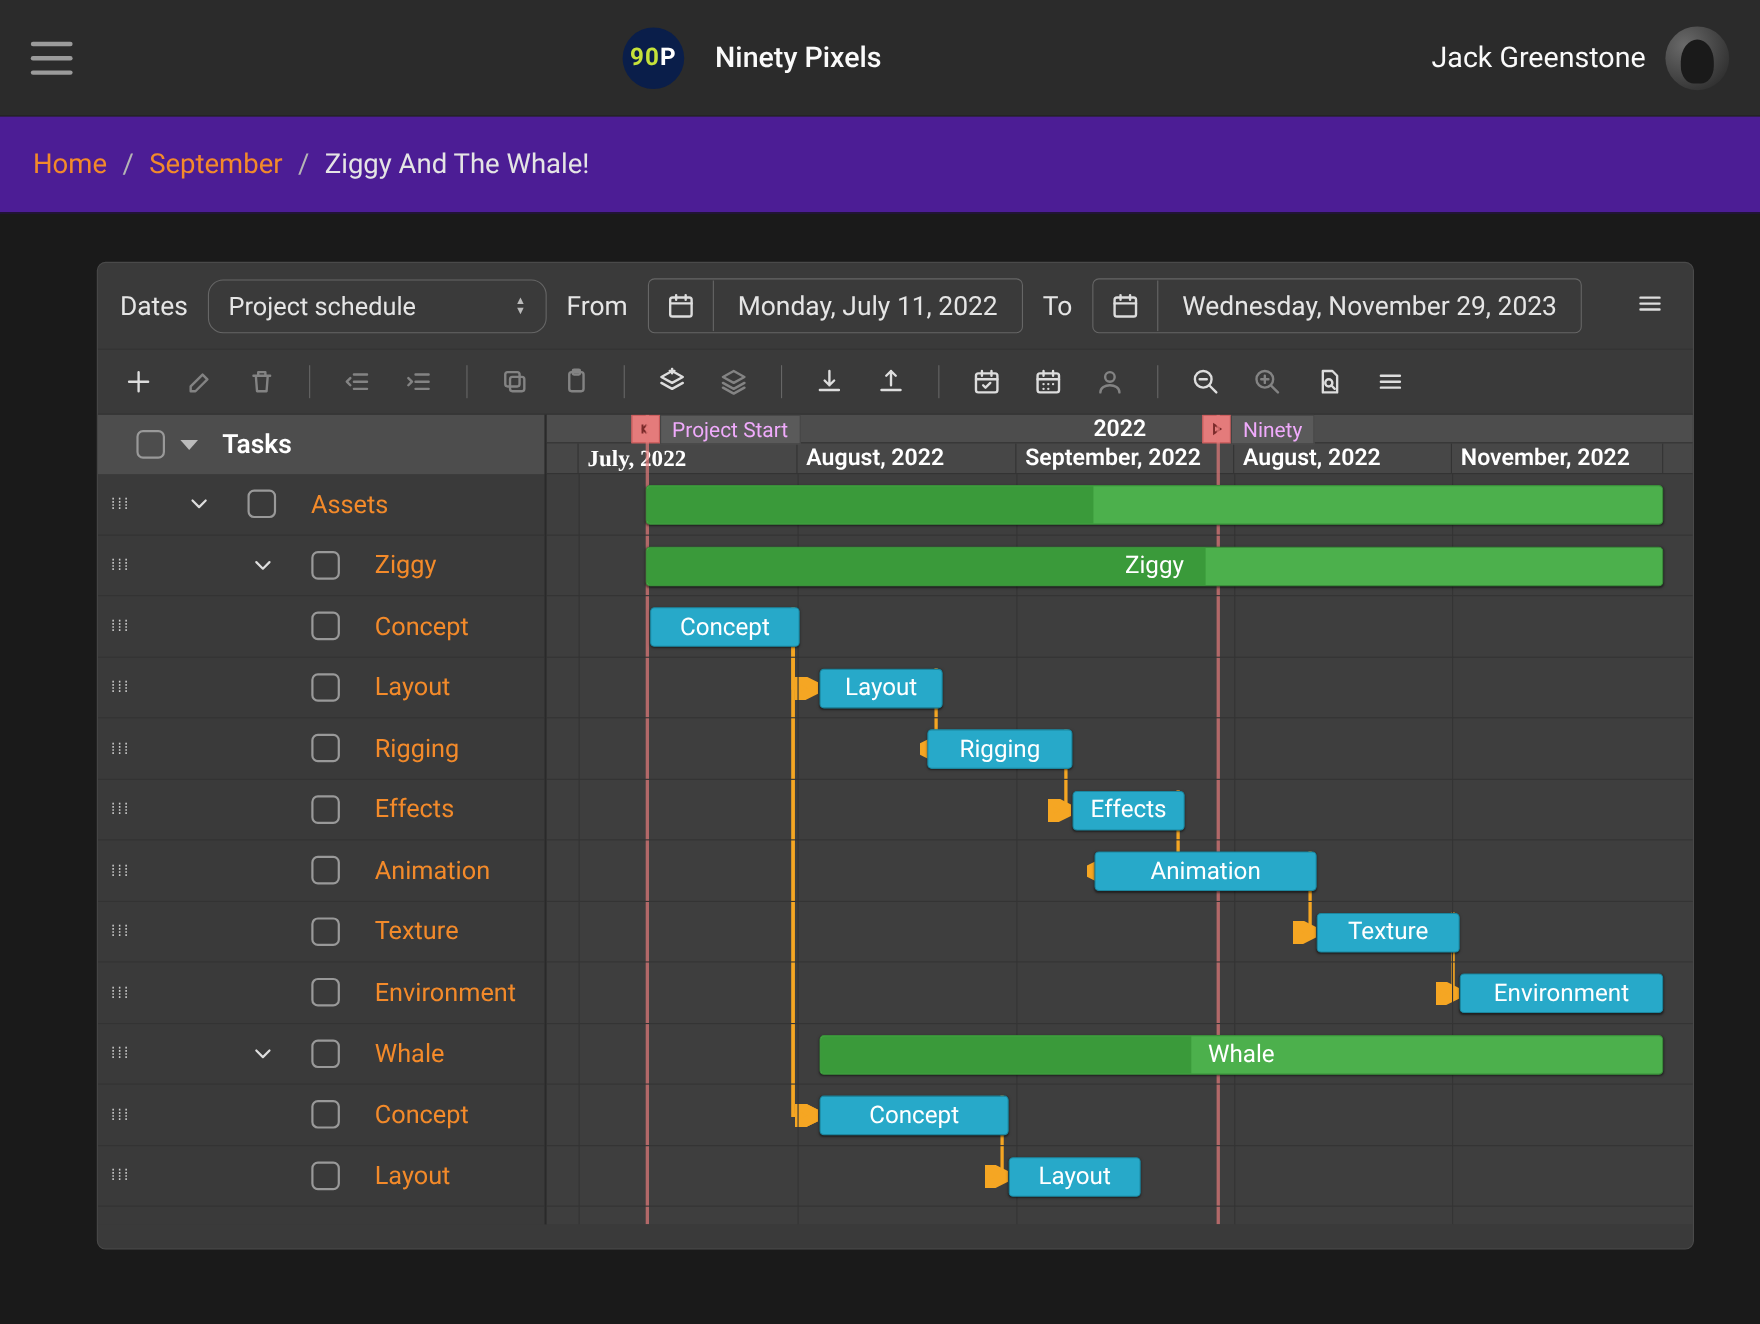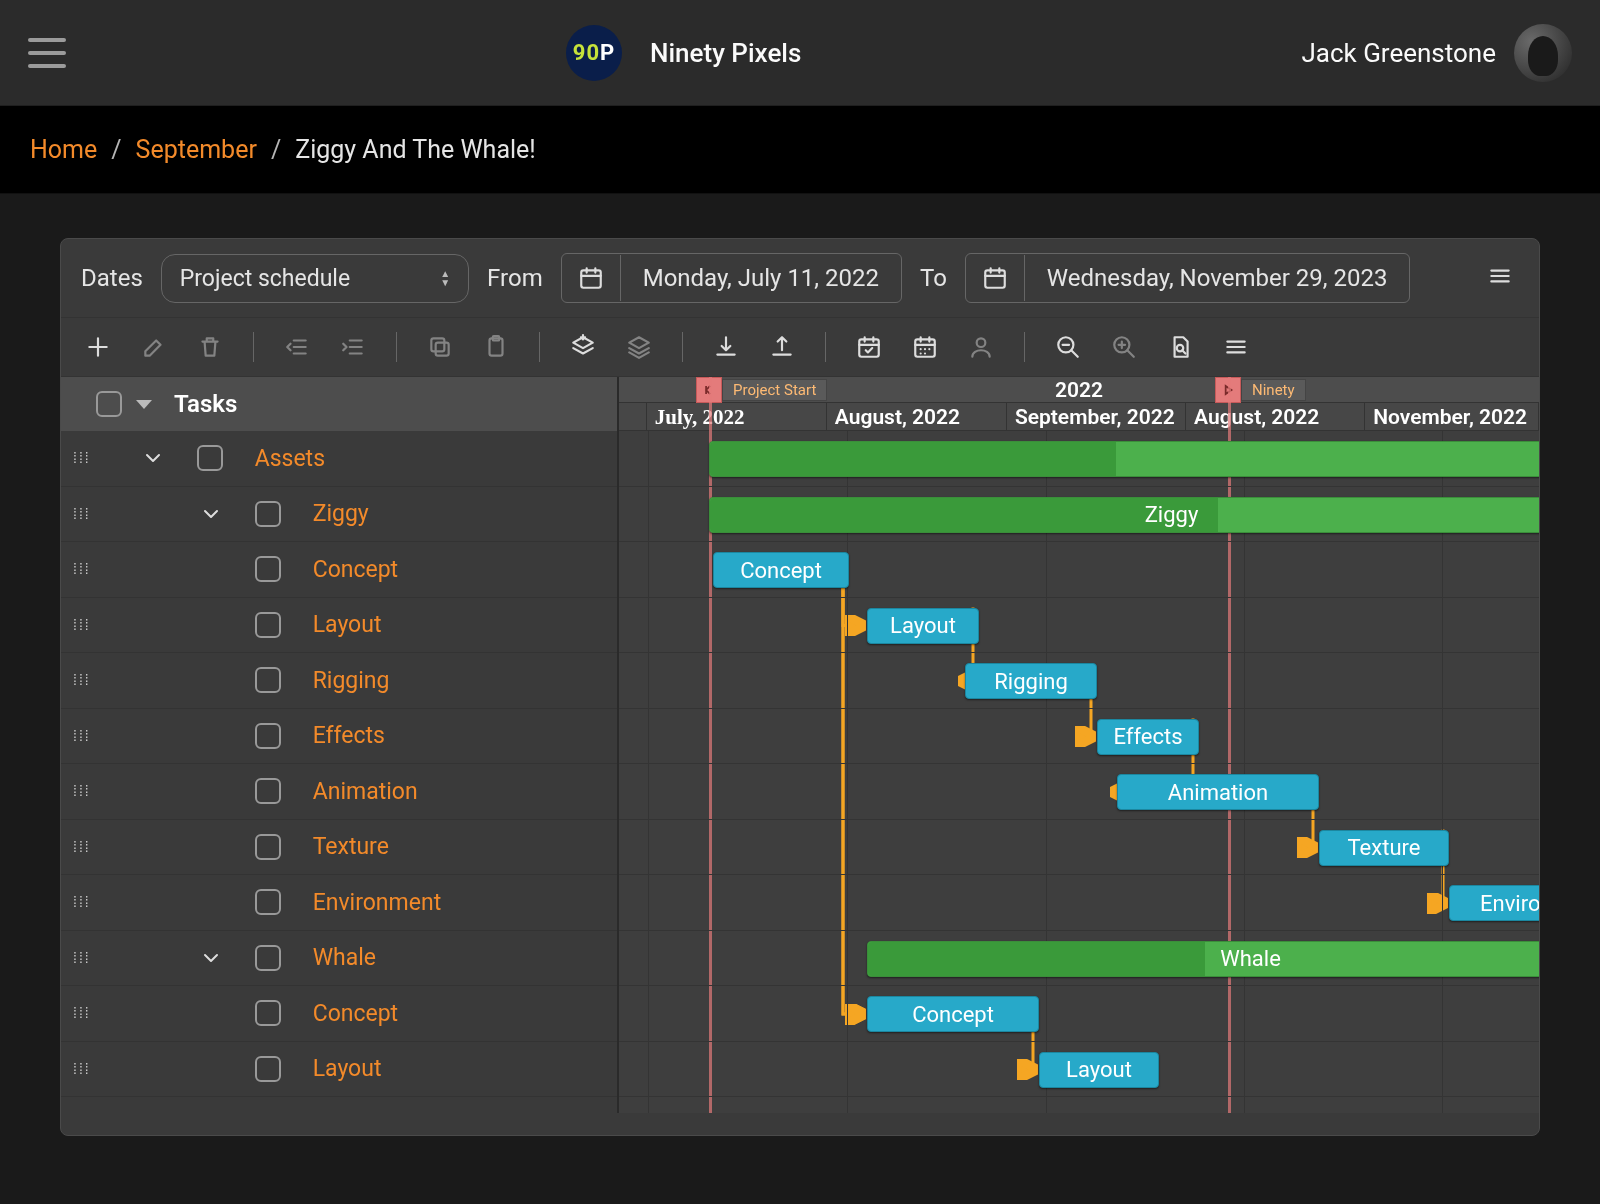--- a/index.html
+++ b/index.html
@@ -10,26 +10,26 @@
   .hamburger span { width:38px; height:4px; background:#9b9b9b; border-radius:2px; }
   .brand { flex:1; display:flex; align-items:center; justify-content:center; gap:28px; }
   .logo { width:56px; height:56px; border-radius:28px; background:#0a1e4a; display:flex; align-items:center; justify-content:center; font-weight:700; font-size:22px; letter-spacing:1px; }
   .logo .n9 { color:#c6e23a; }
   .logo .p { color:#fff; }
   .brand-name { font-size:26px; font-weight:500; color:#fafafa; }
   .user { display:flex; align-items:center; gap:18px; font-size:26px; color:#fafafa; }
   .avatar { width:58px; height:58px; border-radius:29px; background:radial-gradient(circle at 30% 30%, #6a6a6a, #222); position:relative; overflow:hidden; }
   .avatar::after{content:"";position:absolute;inset:12px 14px 6px 14px;border-radius:50% 50% 40% 40%;background:#1a1a1a;}
 
-  .crumbbar { height:88px; background:#000000; display:flex; align-items:center; padding:0 30px; font-size:25px; border-bottom:1px solid #111; }
+  .crumbbar { height:88px; background:#4c1d95; display:flex; align-items:center; padding:0 30px; font-size:25px; border-bottom:1px solid #111; }
   .crumbbar a { color:#f38a2a; text-decoration:none; }
   .crumbbar .sep { color:#b5b5b5; margin:0 14px; }
   .crumbbar .current { color:#e5e5e5; }
 
-  .stage { padding:44px 60px 0 60px; }
+  .stage { padding:44px 60px 0 60px;margin-left:28px; }
   .panel { background:#3a3a3a; border:1px solid #4a4a4a; border-radius:8px; width:100%; height:898px; overflow:hidden; position:relative; }
 
   
   .filters { display:flex; align-items:center; gap:18px; padding:14px 20px; border-bottom:1px solid #333; }
   .flabel { font-size:24px; color:#e5e5e5; }
   .dropdown { border:1px solid #666; border-radius:14px; padding:10px 18px; font-size:23px; color:#e5e5e5; background:#3a3a3a; display:flex; align-items:center; gap:90px; }
   .dropdown .sort { display:flex; flex-direction:column; gap:1px; color:#bbb;}
   .dropdown .sort span{font-size:10px; line-height:8px;}
   .datebtn { display:flex; align-items:center; border:1px solid #666; border-radius:6px; overflow:hidden; }
   .datebtn .cal { padding:10px 16px; border-right:1px solid #666; color:#ddd; display:flex; align-items:center;}
@@ -38,42 +38,42 @@
   .menuicon { color:#ccc; cursor:pointer; padding:6px; }
 
   
   .toolbar { display:flex; align-items:center; gap:26px; padding:14px 22px; border-bottom:1px solid #333; color:#ddd; }
   .toolbar .tb { width:30px; height:30px; display:flex; align-items:center; justify-content:center; cursor:pointer; }
   .toolbar .divider { width:1px; height:30px; background:#666; margin:0 2px; }
   .dim { opacity:.45; }
 
   
   .main { display:flex; height: calc(100% - 160px); }
-  .tree { width:558px; background:#3a3a3a; border-right:2px solid #2a2a2a; overflow:hidden; position:relative; }
+  .tree { width:408px; background:#3a3a3a; border-right:2px solid #2a2a2a; overflow:hidden; position:relative; }
   .tree-header { background:#4d4d4d; height:54px; display:flex; align-items:center; gap:14px; padding:0 18px 0 12px; }
   .chk { width:26px; height:26px; border:2px solid #999; border-radius:6px; }
   .caret { width:0;height:0;border-left:8px solid transparent;border-right:8px solid transparent;border-top:9px solid #bbb; cursor:pointer;}
   .tree-title { margin-left:8px; font-size:24px; font-weight:600; color:#fff; }
 
   .row { height:55.5px; border-bottom:1px solid #333; display:flex; align-items:center; gap:14px; padding:0 12px; font-size:23px; }
   .grip { color:#ccc; font-size:14px; letter-spacing:2px; cursor:grab;}
   .expand { width:24px; color:#e5e5e5; display:flex; justify-content:center; align-items:center;}
   .row a { color:#f38a2a; text-decoration:none; }
   .lvl1 .expand-slot{margin-left:36px;}
   .lvl2 .expand-slot{margin-left:94px;}
   .lvl3 .expand-slot{margin-left:150px;}
   .expand-slot{display:flex;align-items:center;gap:32px;}
 
   
   .gantt { flex:1; position:relative; overflow:hidden; background:#3e3e3e; }
   .ruler1 { height:26px; background:#4d4d4d; position:relative; border-bottom:1px solid #333; font-size:21px; color:#fff;}
   .ruler1 .yr { position:absolute; left:50%; transform:translateX(-50%); top:1px; font-weight:600;}
   .marker { position:absolute; top:0; display:flex; align-items:center; height:26px; }
   .marker .hdl{ width:26px;height:26px; background:#e47b7b; border:1px solid #c75a5a; display:flex;align-items:center;justify-content:center; }
-  .marker .lbl{ background:#5a5a5a; border:1px solid #444; padding:1px 10px; font-size:15px; color:#fdba74;}
+  .marker .lbl{ background:#5a5a5a; border:1px solid #444; padding:1px 10px; font-size:19px; color:#f0abfc;}
   .marker svg{display:block}
   .ruler2 { height:28px; background:#474747; display:flex; border-bottom:1px solid #333;}
   .ruler2 .mcell{ border-right:1px solid #333; font-size:21px; font-weight:600; color:#fff; padding:2px 8px 0 8px; white-space:nowrap;}
 
   .gbody { position:absolute; left:0; top:54px; right:0; bottom:0; }
   .gcol { position:absolute; top:0; bottom:0; border-right:1px solid #343434; }
   .grow { position:absolute; left:0; right:0; height:55.5px; border-bottom:1px solid #343434; }
   .bar { position:absolute; height:36px; border-radius:4px; display:flex; align-items:center; justify-content:center; font-size:22px; color:#fff; white-space:nowrap; box-shadow:0 1px 2px rgba(0,0,0,.5);}
   .bar.green{ background:#4cb04c; border:1px solid #3a8e3a;}
   .bar.green .fill{ position:absolute; left:0; top:0; bottom:0; background:#3a9a3a; border-radius:4px 0 0 4px;}

